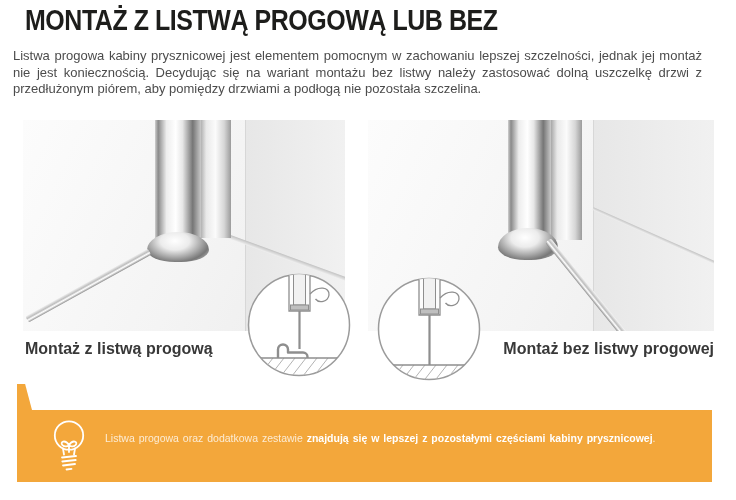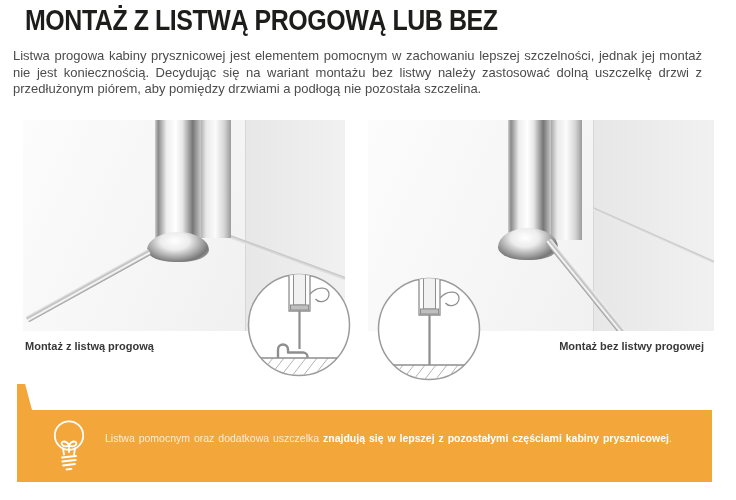--- a/index.html
+++ b/index.html
@@ -44,23 +44,23 @@
   .photo-b .hinge{left:130px;top:108px;width:60px;height:32px;}
   .chrome-strip{position:absolute;transform-origin:left center;border-radius:2px;
     background:linear-gradient(to bottom,#f5f5f5 0%,#bdbdbd 40%,#ffffff 65%,#8d8d8d 100%);}
   .photo-a .chrome-strip{left:4px;top:196px;width:140px;height:7px;transform:rotate(-29deg);}
   .photo-b .chrome-strip{left:180px;top:117px;width:125px;height:7px;transform:rotate(51deg);}
   
   .diagram{position:absolute;z-index:5;}
   .diagram-a{left:246px;top:272px;}
   .diagram-b{left:376px;top:276px;}
   
-  .caption{position:absolute;top:340px;font-size:11px;font-weight:bold;color:#383838;}
+  .caption{position:absolute;top:340px;font-size:16px;font-weight:bold;color:#383838;}
   .caption-a{left:25px;}
-  .caption-b{right:32px;}
+  .caption-b{right:22px;}
   
   .tip{position:absolute;left:17px;top:410px;width:695px;height:72px;background:#f3a73b;z-index:4;}
   .tip-tab{position:absolute;left:0;top:-26px;width:15px;height:26px;background:#f3a73b;
     clip-path:polygon(0 0,54% 0,100% 100%,0 100%);}
   .tip-bulb{position:absolute;left:30px;top:8px;}
   .tip-text{position:absolute;left:88px;top:21px;right:12px;}
   .tip-line{font-size:10.5px;line-height:15px;white-space:nowrap;color:rgba(255,255,255,0.78);}
   .tip-line.first{word-spacing:1px;}
   .tip-line b{color:#ffffff;font-weight:bold;}
 </style>
@@ -137,15 +137,15 @@
   <div class="tip-tab"></div>
   <svg class="tip-bulb" width="44" height="58" viewBox="0 0 44 58">
     <g fill="none" stroke="#ffffff" stroke-width="1.8" stroke-linecap="round">
       <circle cx="22" cy="17.5" r="14.2"></circle>
       <path d="M16,30.5 L17,36.5 M28,30.5 L27,36.5"></path>
       <path d="M22,34 V27 C18,21 12.5,24 15.5,27.2 C17.8,29.4 21,28.3 22,27 C26,21 31.5,24 28.5,27.2 C26.2,29.4 23,28.3 22,27"></path>
       <path d="M15,39.5 L29,38 M15.3,43.5 L28.7,42 M16,47.5 L28,46 M19.5,51.5 L24.5,50.8"></path>
     </g>
   </svg>
   <div class="tip-text">
-    <div class="tip-line first"><span>Listwa pomocnym oraz dodatkowa uszczelka </span><b>znajdują się w lepszej z pozostałymi częściami kabiny prysznicowej</b><span>.</span></div>
+    <div class="tip-line first"><span>Listwa progowa oraz dodatkowa zestawie </span><b>znajdują się w lepszej z pozostałymi częściami kabiny prysznicowej</b><span>.</span></div>
   </div>
 </div>
 
 </body></html>

